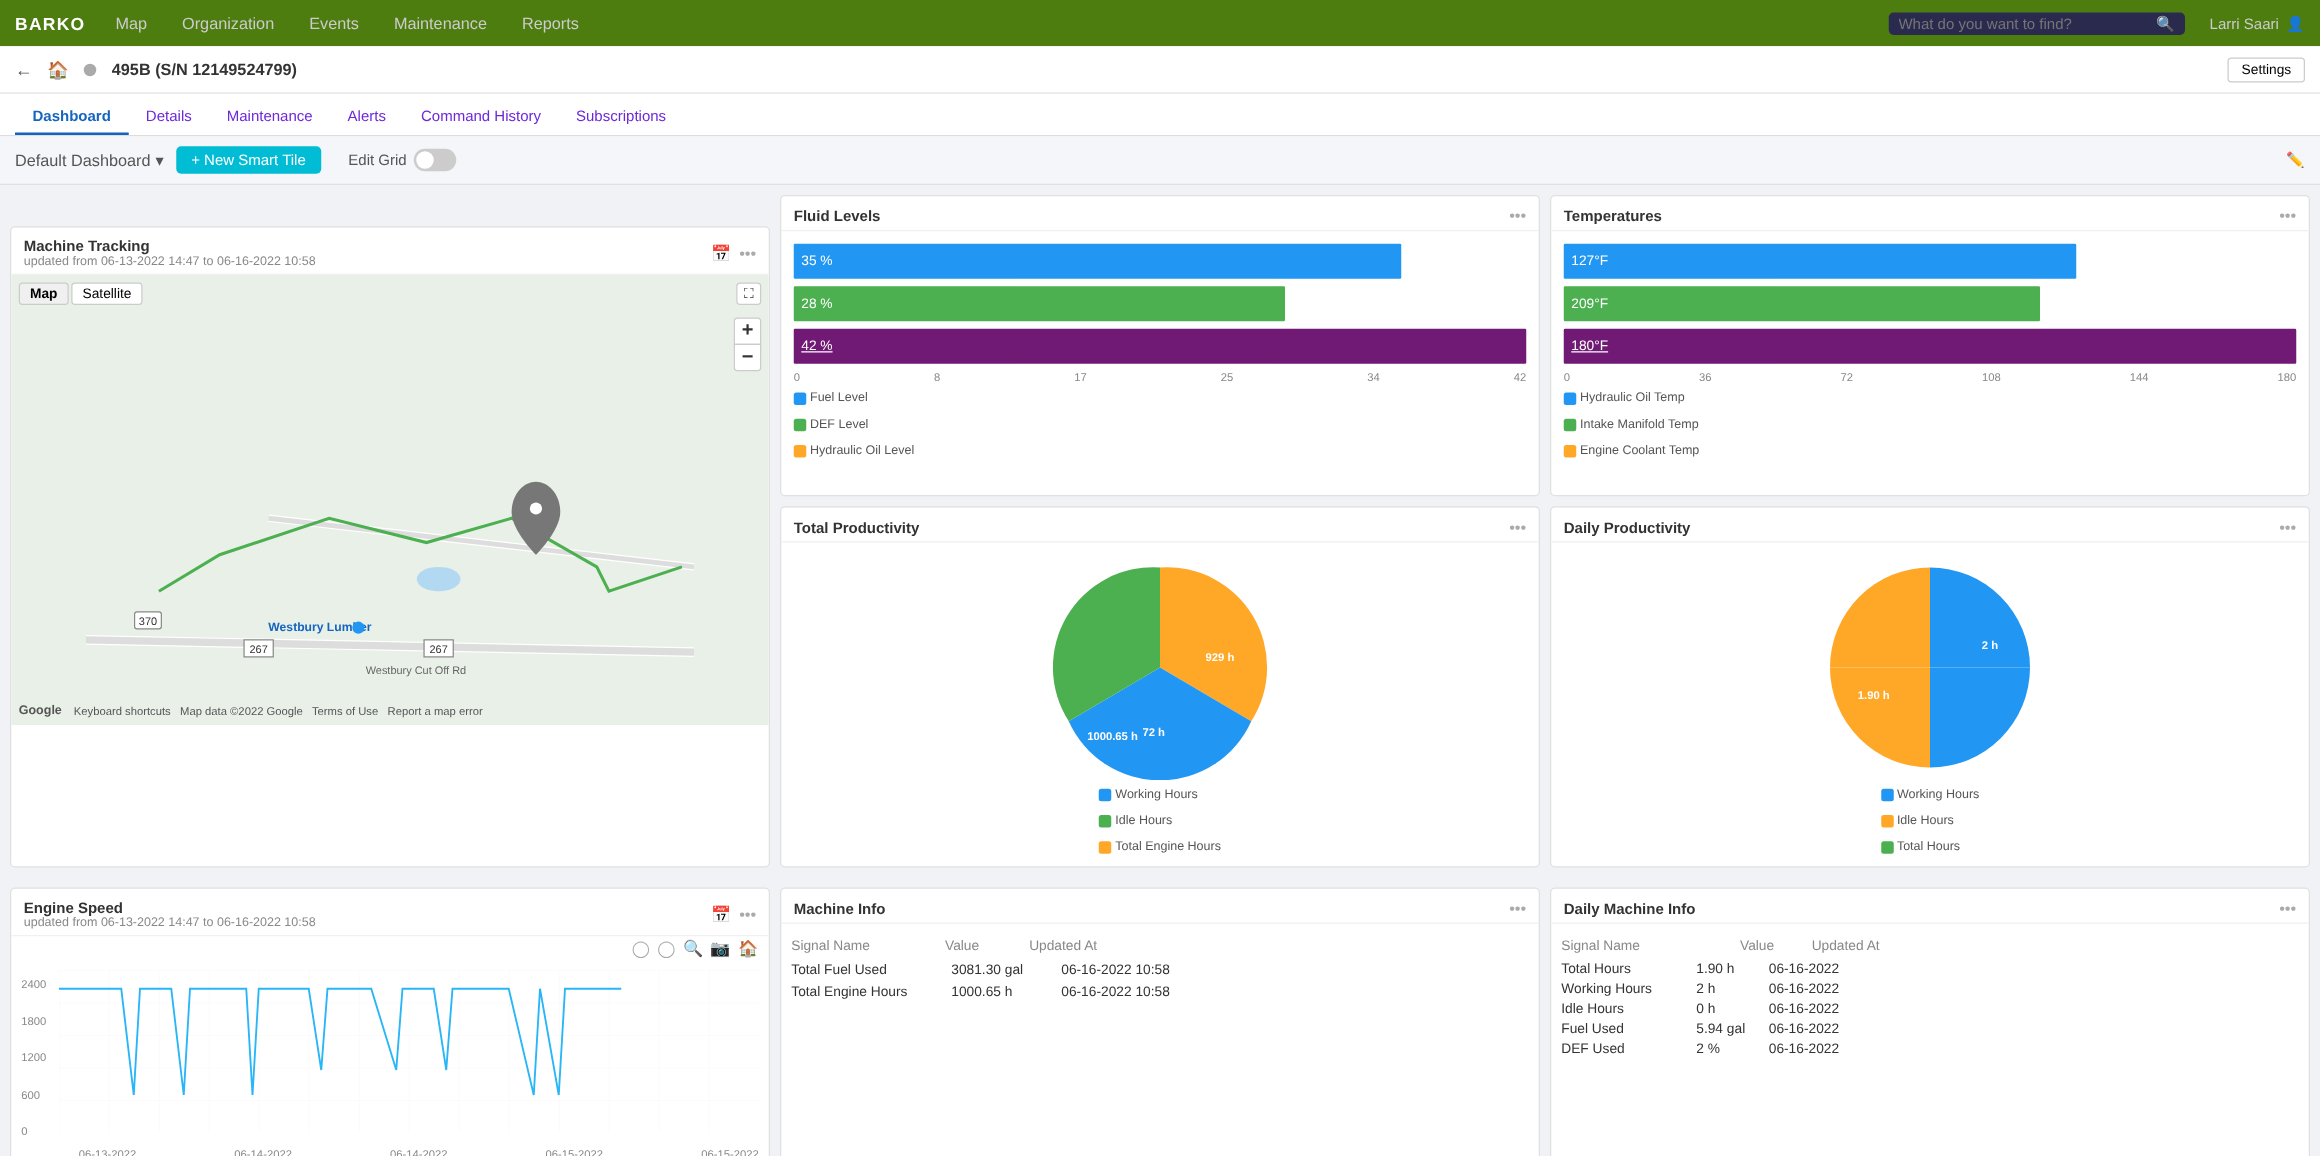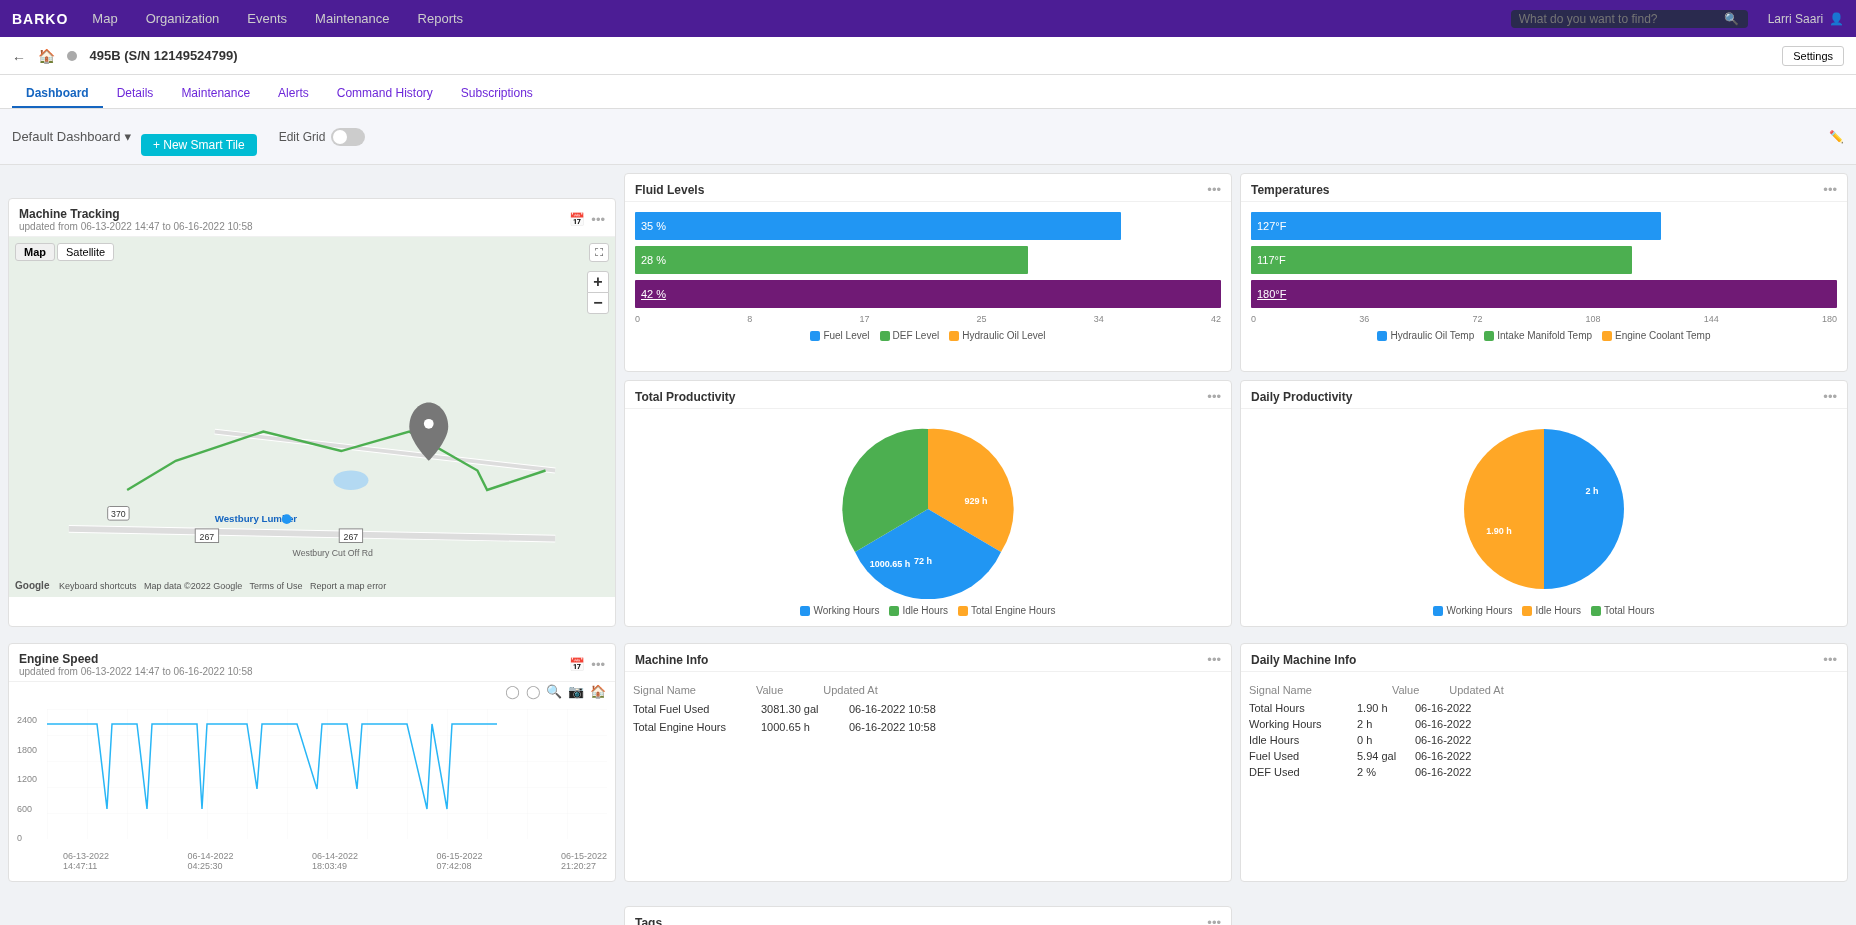--- a/index.html
+++ b/index.html
@@ -1,20 +1,20 @@
 <!DOCTYPE html>
 <html><head>
   <meta charset="utf-8">
   <style>
     * { box-sizing: border-box; margin: 0; padding: 0; }
     body { font-family: Arial, sans-serif; font-size: 12px; background: #f0f2f5; color: #333; }
 
     
     .top-nav {
-      background: #4c1d95;
+      background: #4d7c0f;
       display: flex;
       align-items: center;
       height: 37px;
       padding: 0 12px;
       gap: 20px;
     }
     .top-nav .logo {
       color: #fff;
       font-weight: bold;
       font-size: 14px;
@@ -123,21 +123,20 @@
       background: #00bcd4;
       color: #fff;
       border: none;
       border-radius: 4px;
       padding: 4px 12px;
       font-size: 12px;
       cursor: pointer;
       display: flex;
       align-items: center;
       gap: 4px;
-      margin-top: 17px;
     }
     .edit-grid-label { font-size: 12px; color: #555; display: flex; align-items: center; gap: 6px; padding-left: 12px; }
     .toggle-switch {
       width: 34px; height: 18px;
       background: #ccc;
       border-radius: 9px;
       position: relative;
       cursor: pointer;
     }
     .toggle-knob {
@@ -263,20 +262,21 @@
       margin-top: 2px;
       font-size: 9px;
       color: #888;
     }
     .chart-legend {
       display: flex;
       gap: 10px;
       justify-content: center;
       margin-top: 6px;
       flex-wrap: wrap;
+      flex-direction: column;
     }
     .legend-item { display: flex; align-items: center; gap: 3px; font-size: 10px; color: #555; }
     .legend-dot { width: 10px; height: 10px; border-radius: 2px; }
 
     
     .pie-container { display: flex; flex-direction: column; align-items: center; padding: 10px; }
 
     
     .engine-chart-container {
       height: 180px;
@@ -483,21 +483,21 @@
       <div class="bar-row">
         <div class="bar-track">
           <div class="bar-fill bar-blue" style="width:70%">
             <span>127°F</span>
           </div>
         </div>
       </div>
       <div class="bar-row">
         <div class="bar-track">
           <div class="bar-fill bar-green" style="width:65%">
-            <span>117°F</span>
+            <span>209°F</span>
           </div>
         </div>
       </div>
       <div class="bar-row">
         <div class="bar-track">
           <div class="bar-fill bar-orange" style="width:100%">
             <span>180°F</span>
           </div>
         </div>
       </div>

